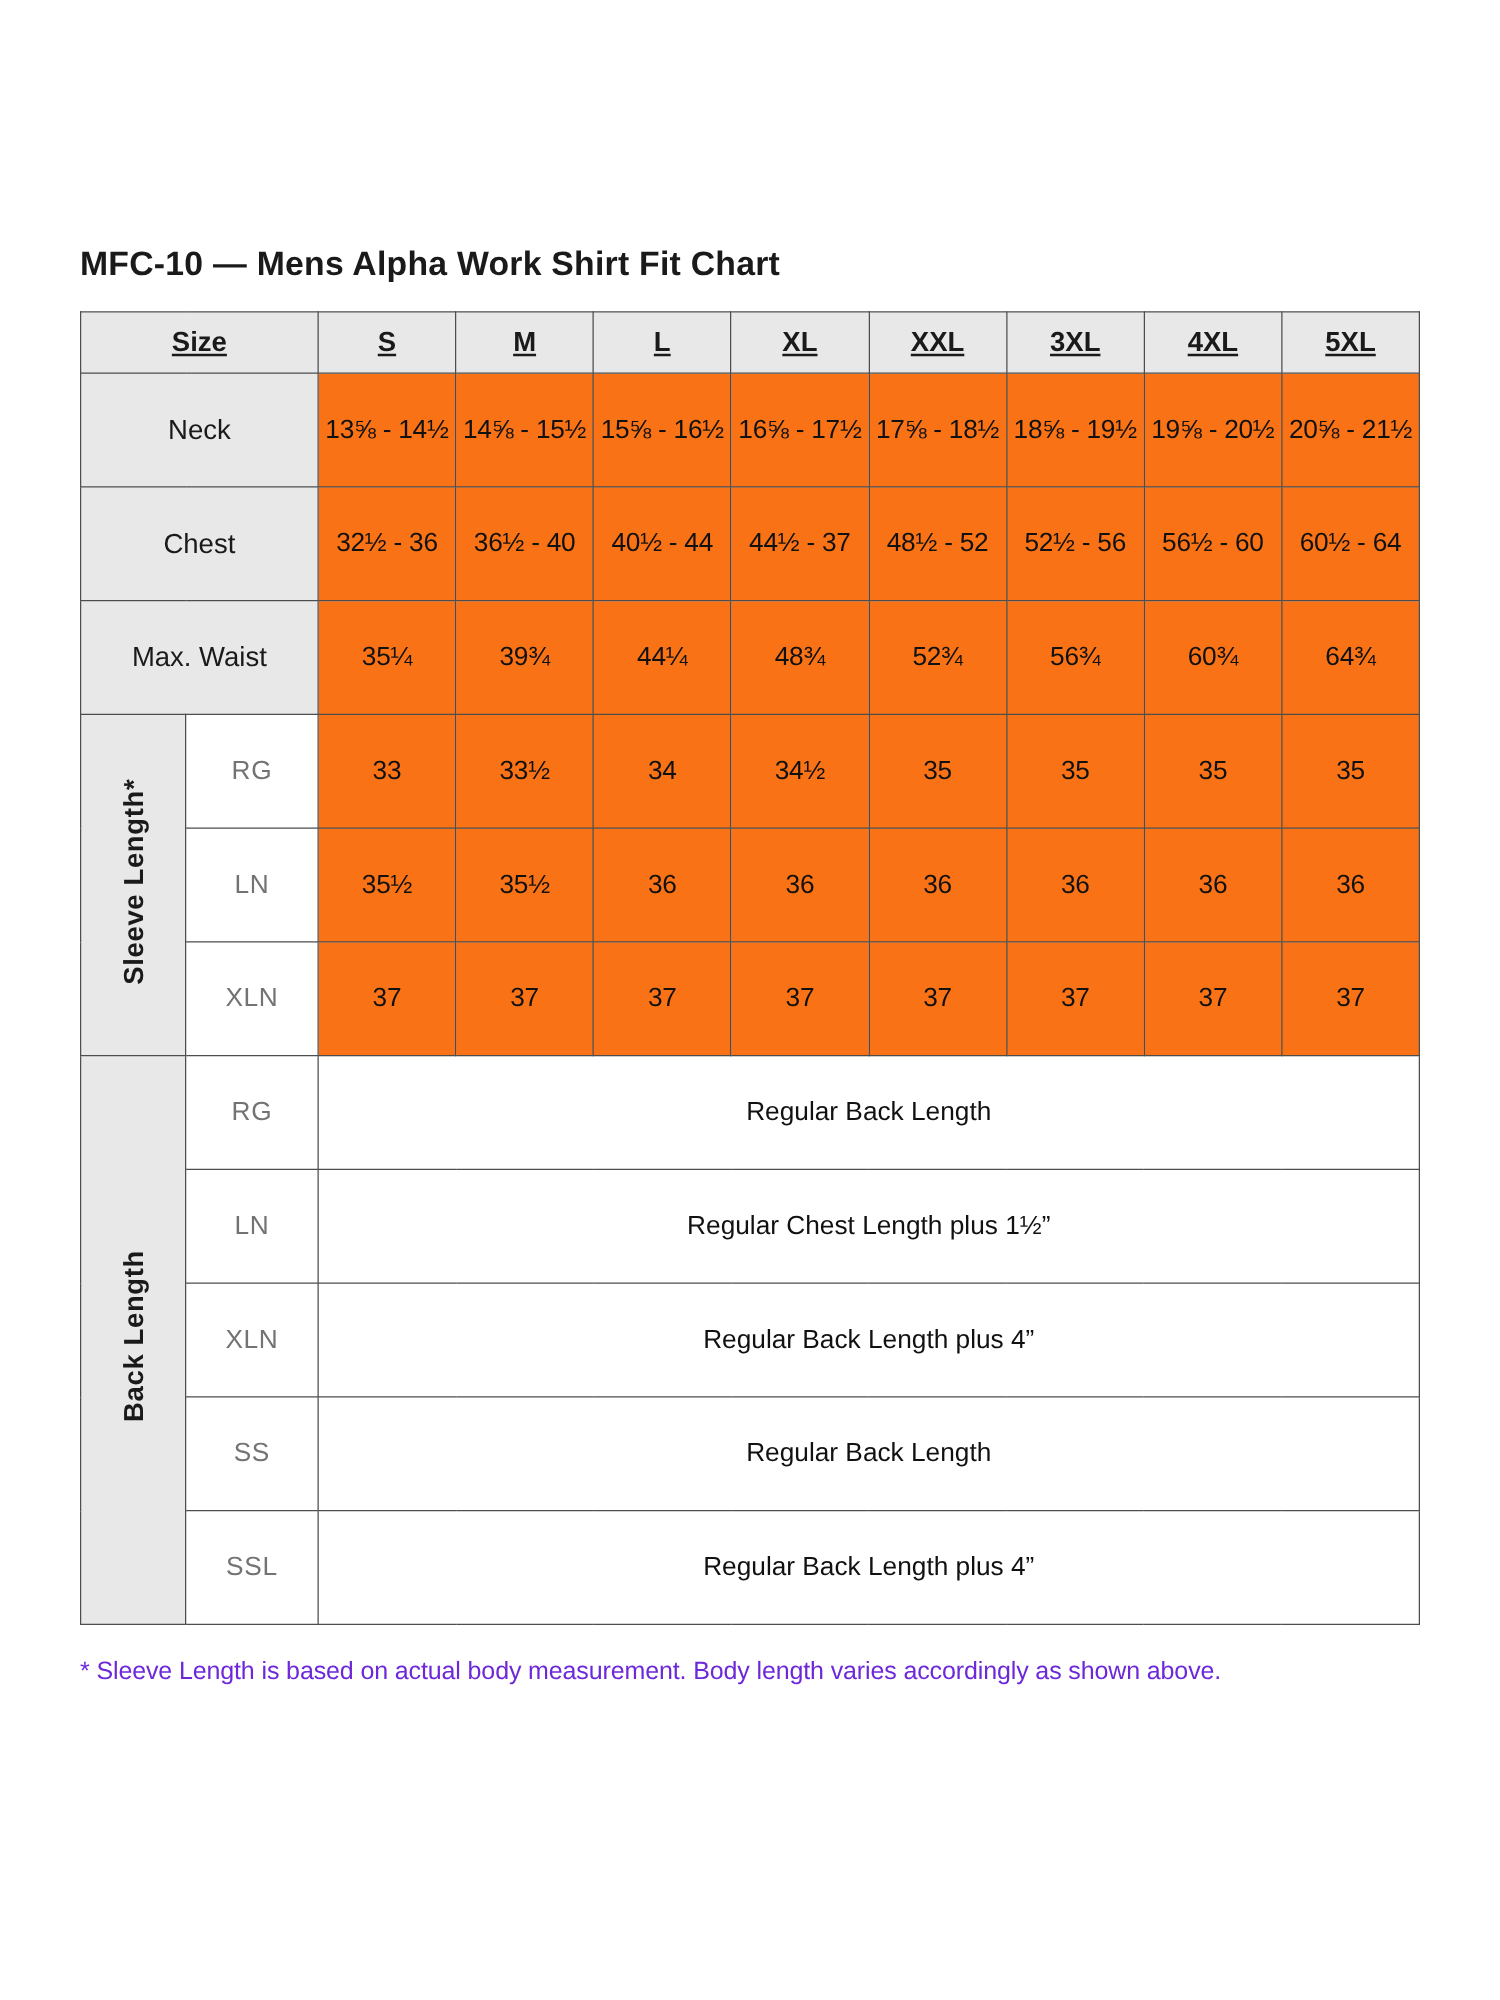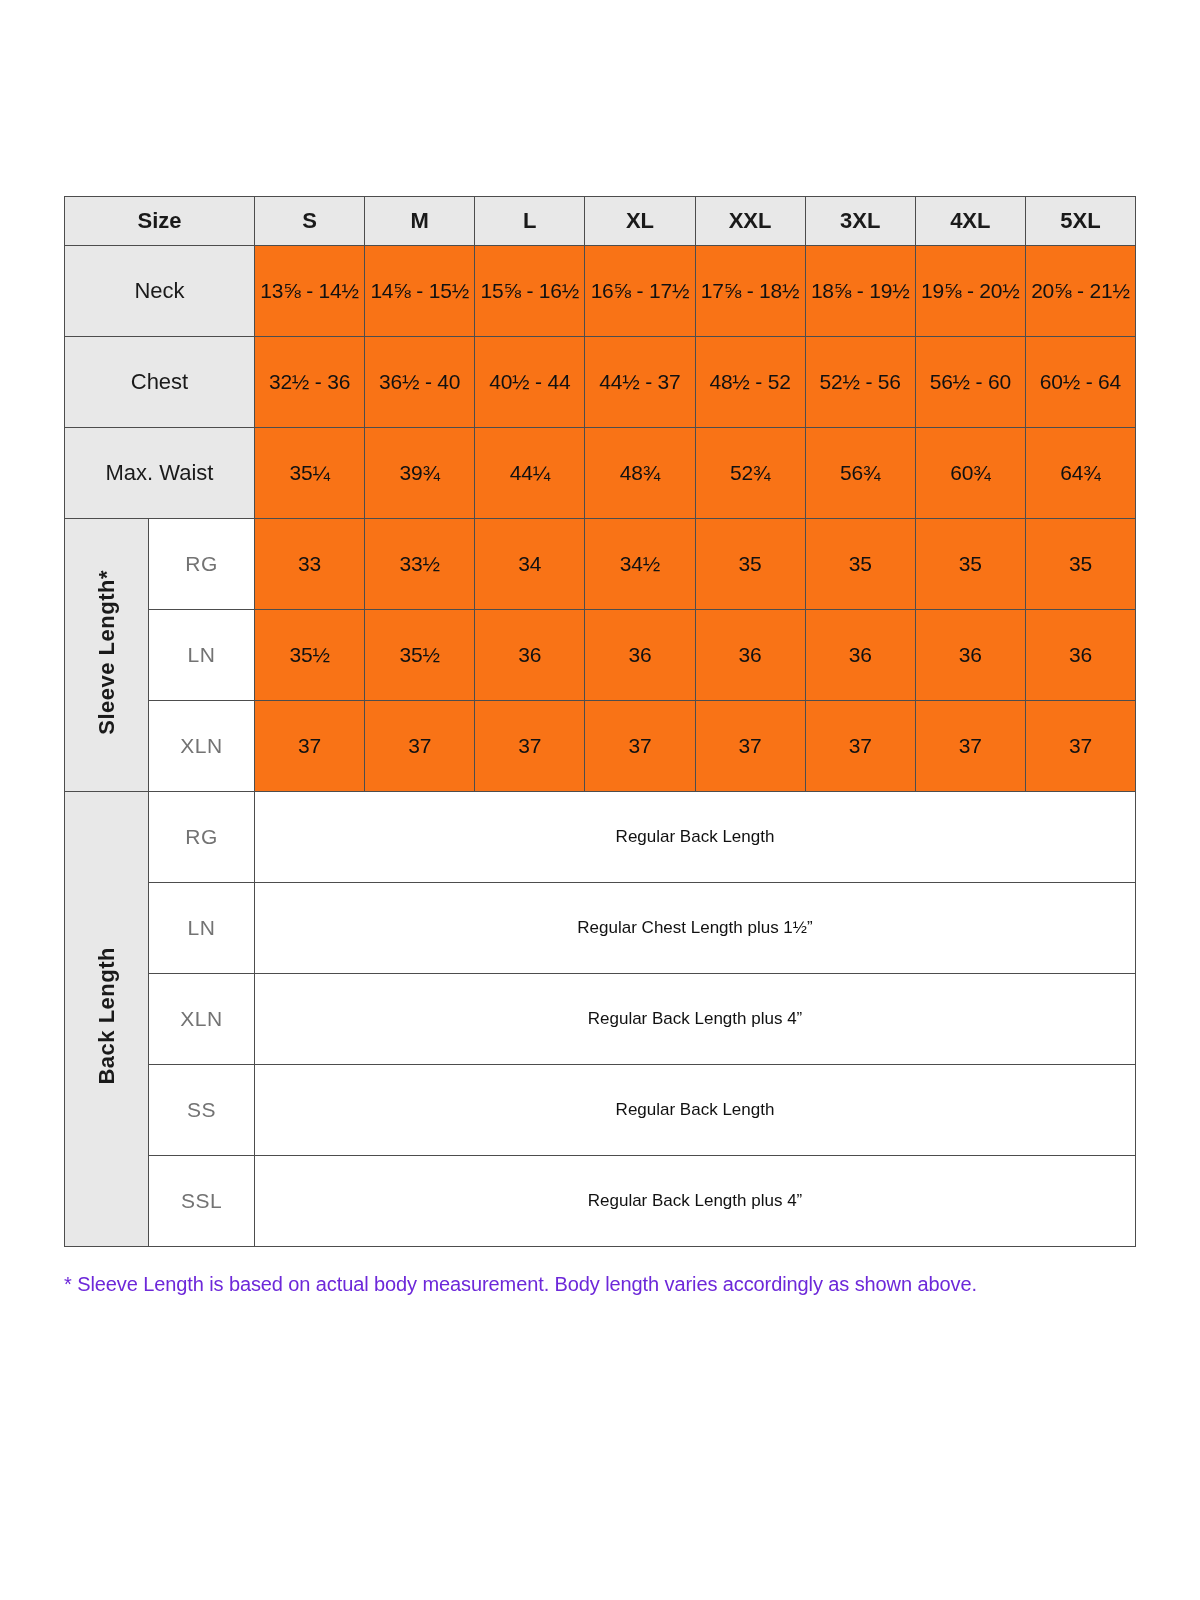--- a/index.html
+++ b/index.html
@@ -27,21 +27,21 @@
     table-layout: fixed;
   }
   table.fit-chart th,
   table.fit-chart td {
     border: 1px solid #4d4d4d;
     text-align: center;
     vertical-align: middle;
     padding: 4px 2px;
   }
   
-  tr.r-header { height: 49px; }
+  tr.r-header { height: 49px; text-decoration: underline; }
   tr.r-header th {
     background: #e8e8e8;
     font-size: 22px;
     font-weight: bold;
     color: #1a1a1a;
   }
   
   tr.r-data { height: 91px; }
   tr.r-back { height: 91px; }
   th.row-label {
@@ -70,36 +70,37 @@
     color: #737373;
   }
   td.val {
     font-size: 21px;
     letter-spacing: -0.2px;
     color: #111;
     background: #f97316;
     white-space: nowrap;
   }
   td.val-wide {
-    font-size: 17px;
+    font-size: 21px;
     color: #111;
     background: #ffffff;
   }
   .footnote {
     margin-top: 26px;
     font-size: 20px;
     color: #6d28d9;
     letter-spacing: -0.1px;
   }
 </style>
 </head>
 <body>
 
 <div class="page">
 
+  <div class="chart-title">MFC-10 — Mens Alpha Work Shirt Fit Chart</div>
 
   <table class="fit-chart">
     <colgroup>
       <col style="width:84px">
       <col style="width:106px">
       <col>
         <col>
         <col>
         <col>
         <col>

